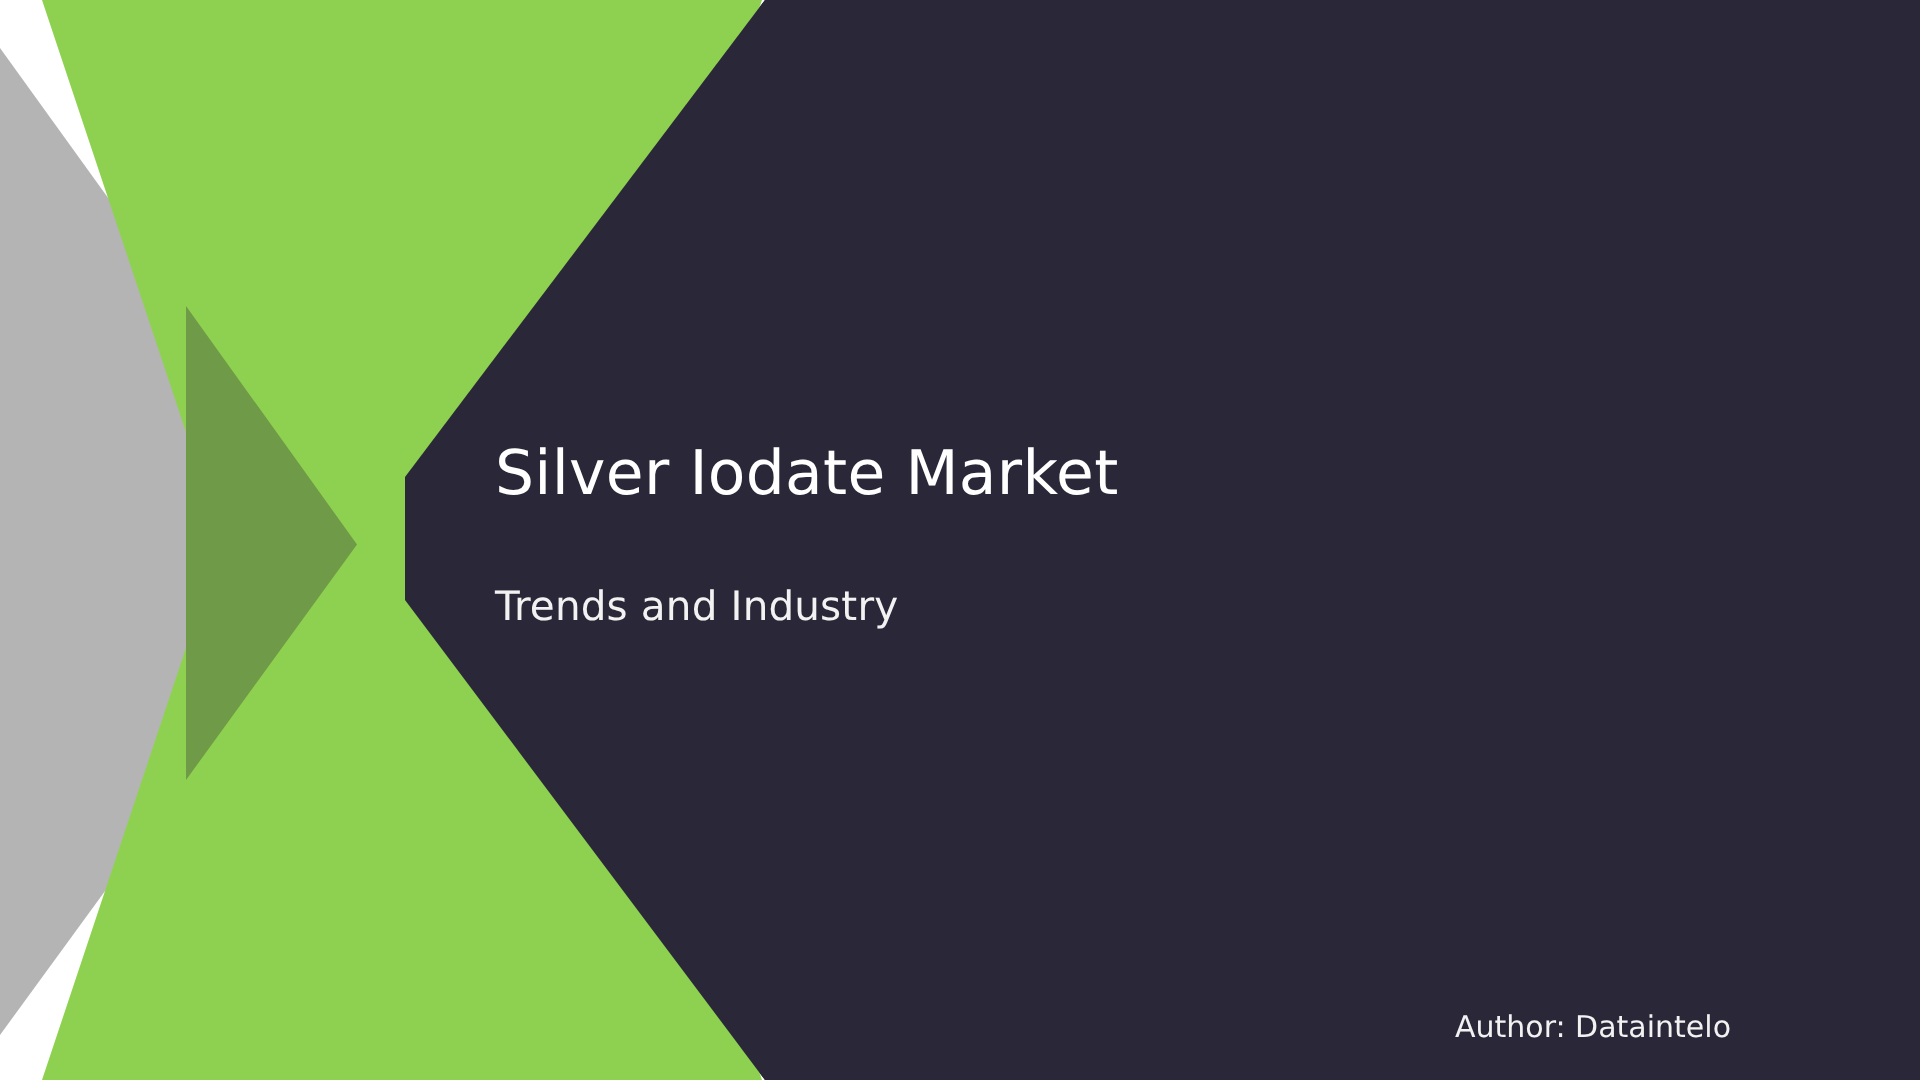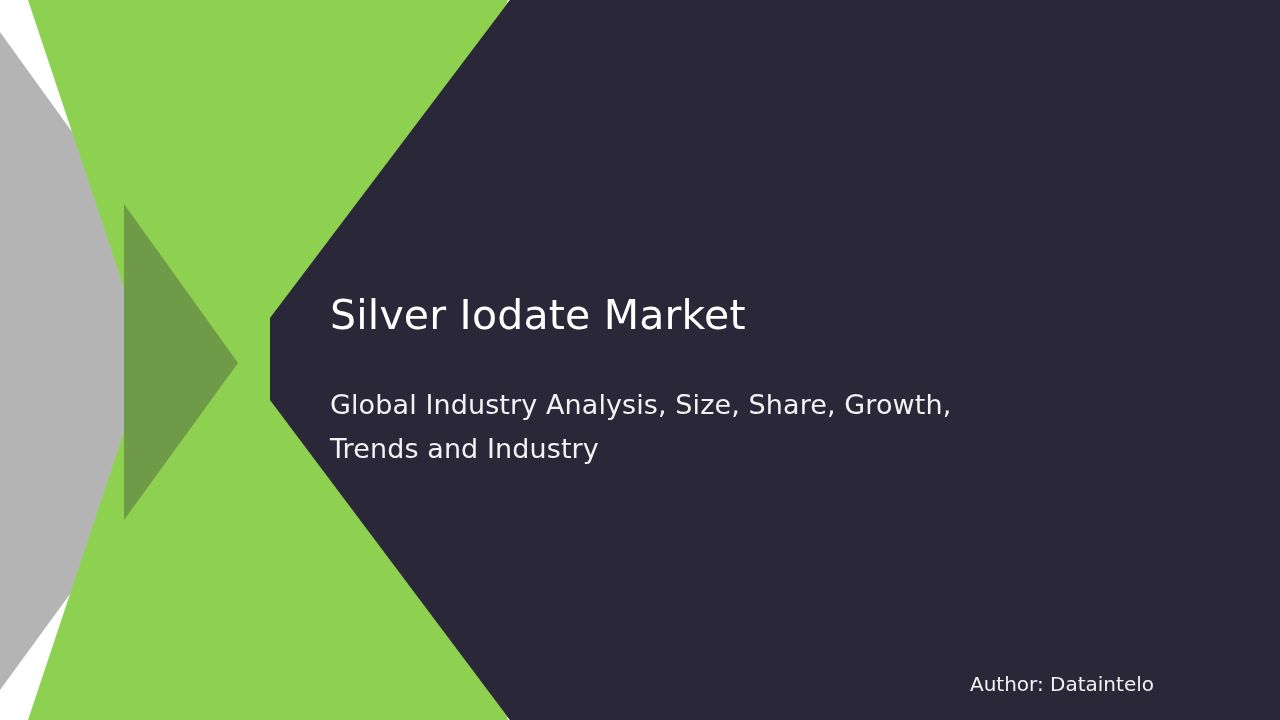--- a/index.html
+++ b/index.html
@@ -87,20 +87,19 @@
     <polygon points="124,204 238,363 124,520" fill="#6f9a47"></polygon>
 
     <polygon points="510,0 1280,0 1280,720 510,720 270,400 270,318" fill="#2a2838"></polygon>
   </svg>
 
   <div class="content">
 
     <h1 class="title">Silver Iodate Market</h1>
 
     <div class="subtitle">
-      <span class="line">Global Industry Analysis, Size, Share, Growth,</span>
       <span class="line">Trends and Industry</span>
     </div>
 
     <div class="author">Author: Dataintelo</div>
 
   </div>
 </div>
 
 </body></html>

